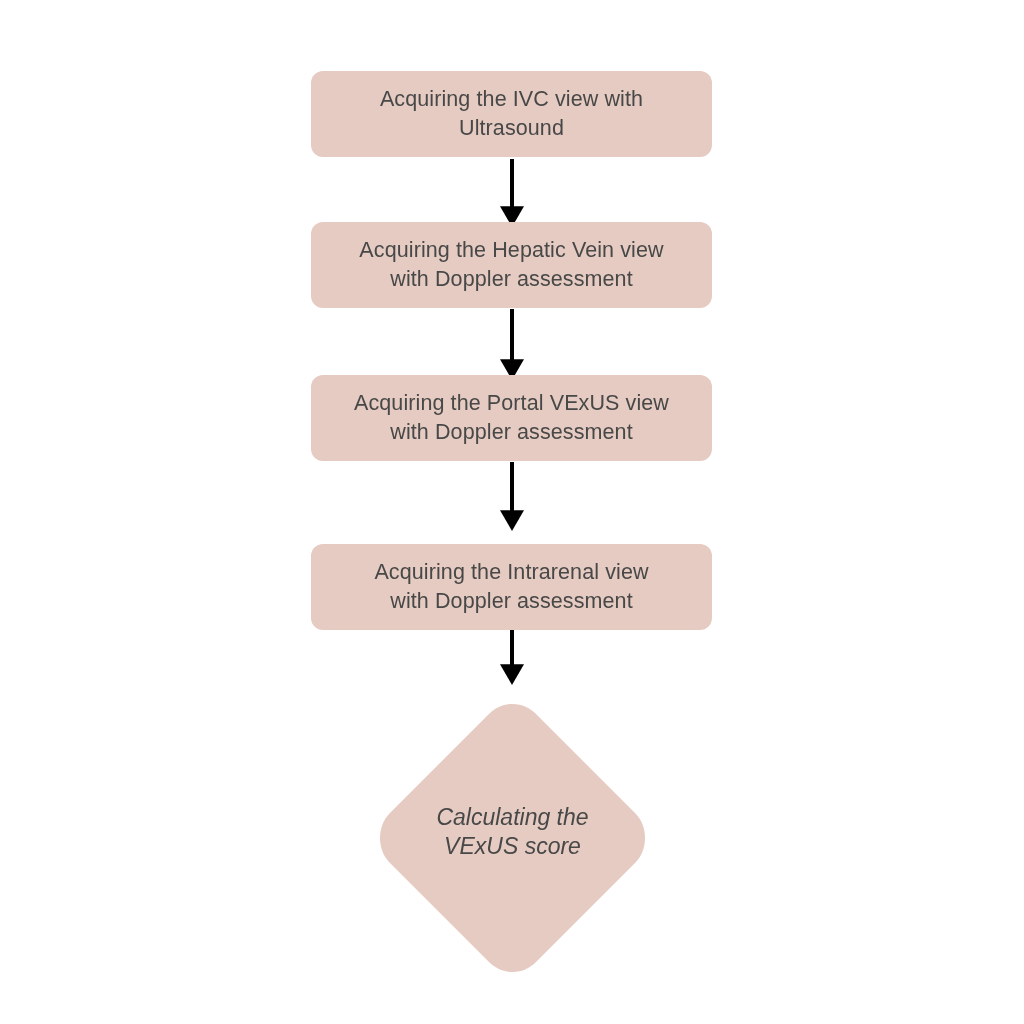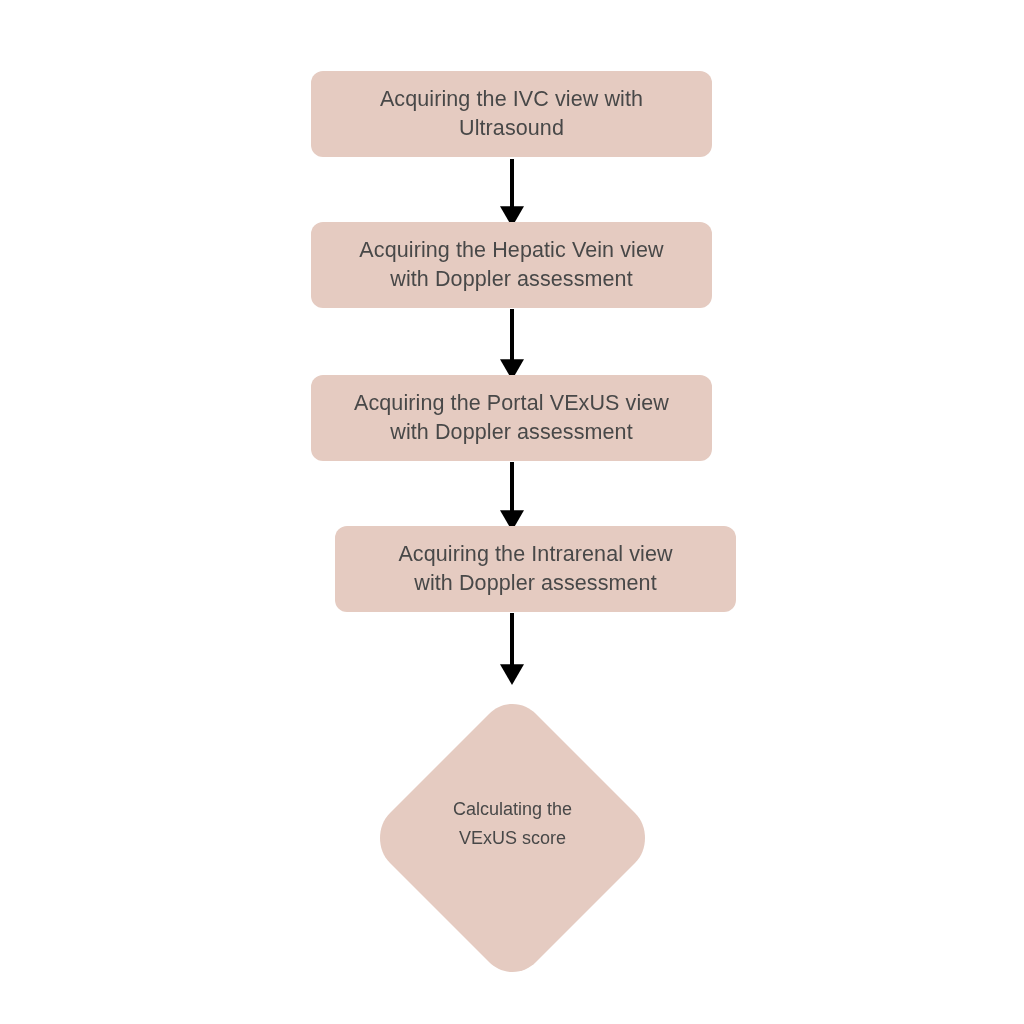--- a/index.html
+++ b/index.html
@@ -40,21 +40,21 @@
     line-height: 29px;
     text-align: center;
     letter-spacing: 0.1px;
     white-space: pre-line;
     font-weight: 400;
   }
 
   #node-ivc        { top: 71px;  }
   #node-hepatic    { top: 222px; align-items: center; }
   #node-portal     { top: 375px; }
-  #node-intrarenal { top: 526px; margin-left: 24px; }
+  #node-intrarenal { top: 544px; }
 
   
   .connector {
     position: absolute;
     left: 0;
     width: 1024px;
     height: 1024px;
     pointer-events: none;
     overflow: visible;
   }
@@ -67,33 +67,34 @@
     width: 273px;
     height: 276px;
   }
   #node-diamond .diamond-shape {
     position: absolute;
     inset: 0;
   }
   #node-diamond .diamond-label {
     position: absolute;
     left: 0;
-    top: 0;
+    top: 8px;
     width: 273px;
     height: 276px;
     display: flex;
     align-items: center;
     justify-content: center;
     color: #484848;
-    font-size: 18px;
+    font-size: 23px;
     line-height: 29px;
     text-align: center;
     white-space: pre-line;
     padding-bottom: 28px;
     box-sizing: border-box;
+    font-style: italic;
   }
 </style>
 </head>
 <body>
 
 <div id="flow-canvas">
 
   <svg class="connector" viewBox="0 0 1024 1024" width="1024" height="1024">
     <defs>
       <marker id="arrowhead" markerWidth="7" markerHeight="7" refX="1.2" refY="3.2" orient="auto" markerUnits="strokeWidth">

